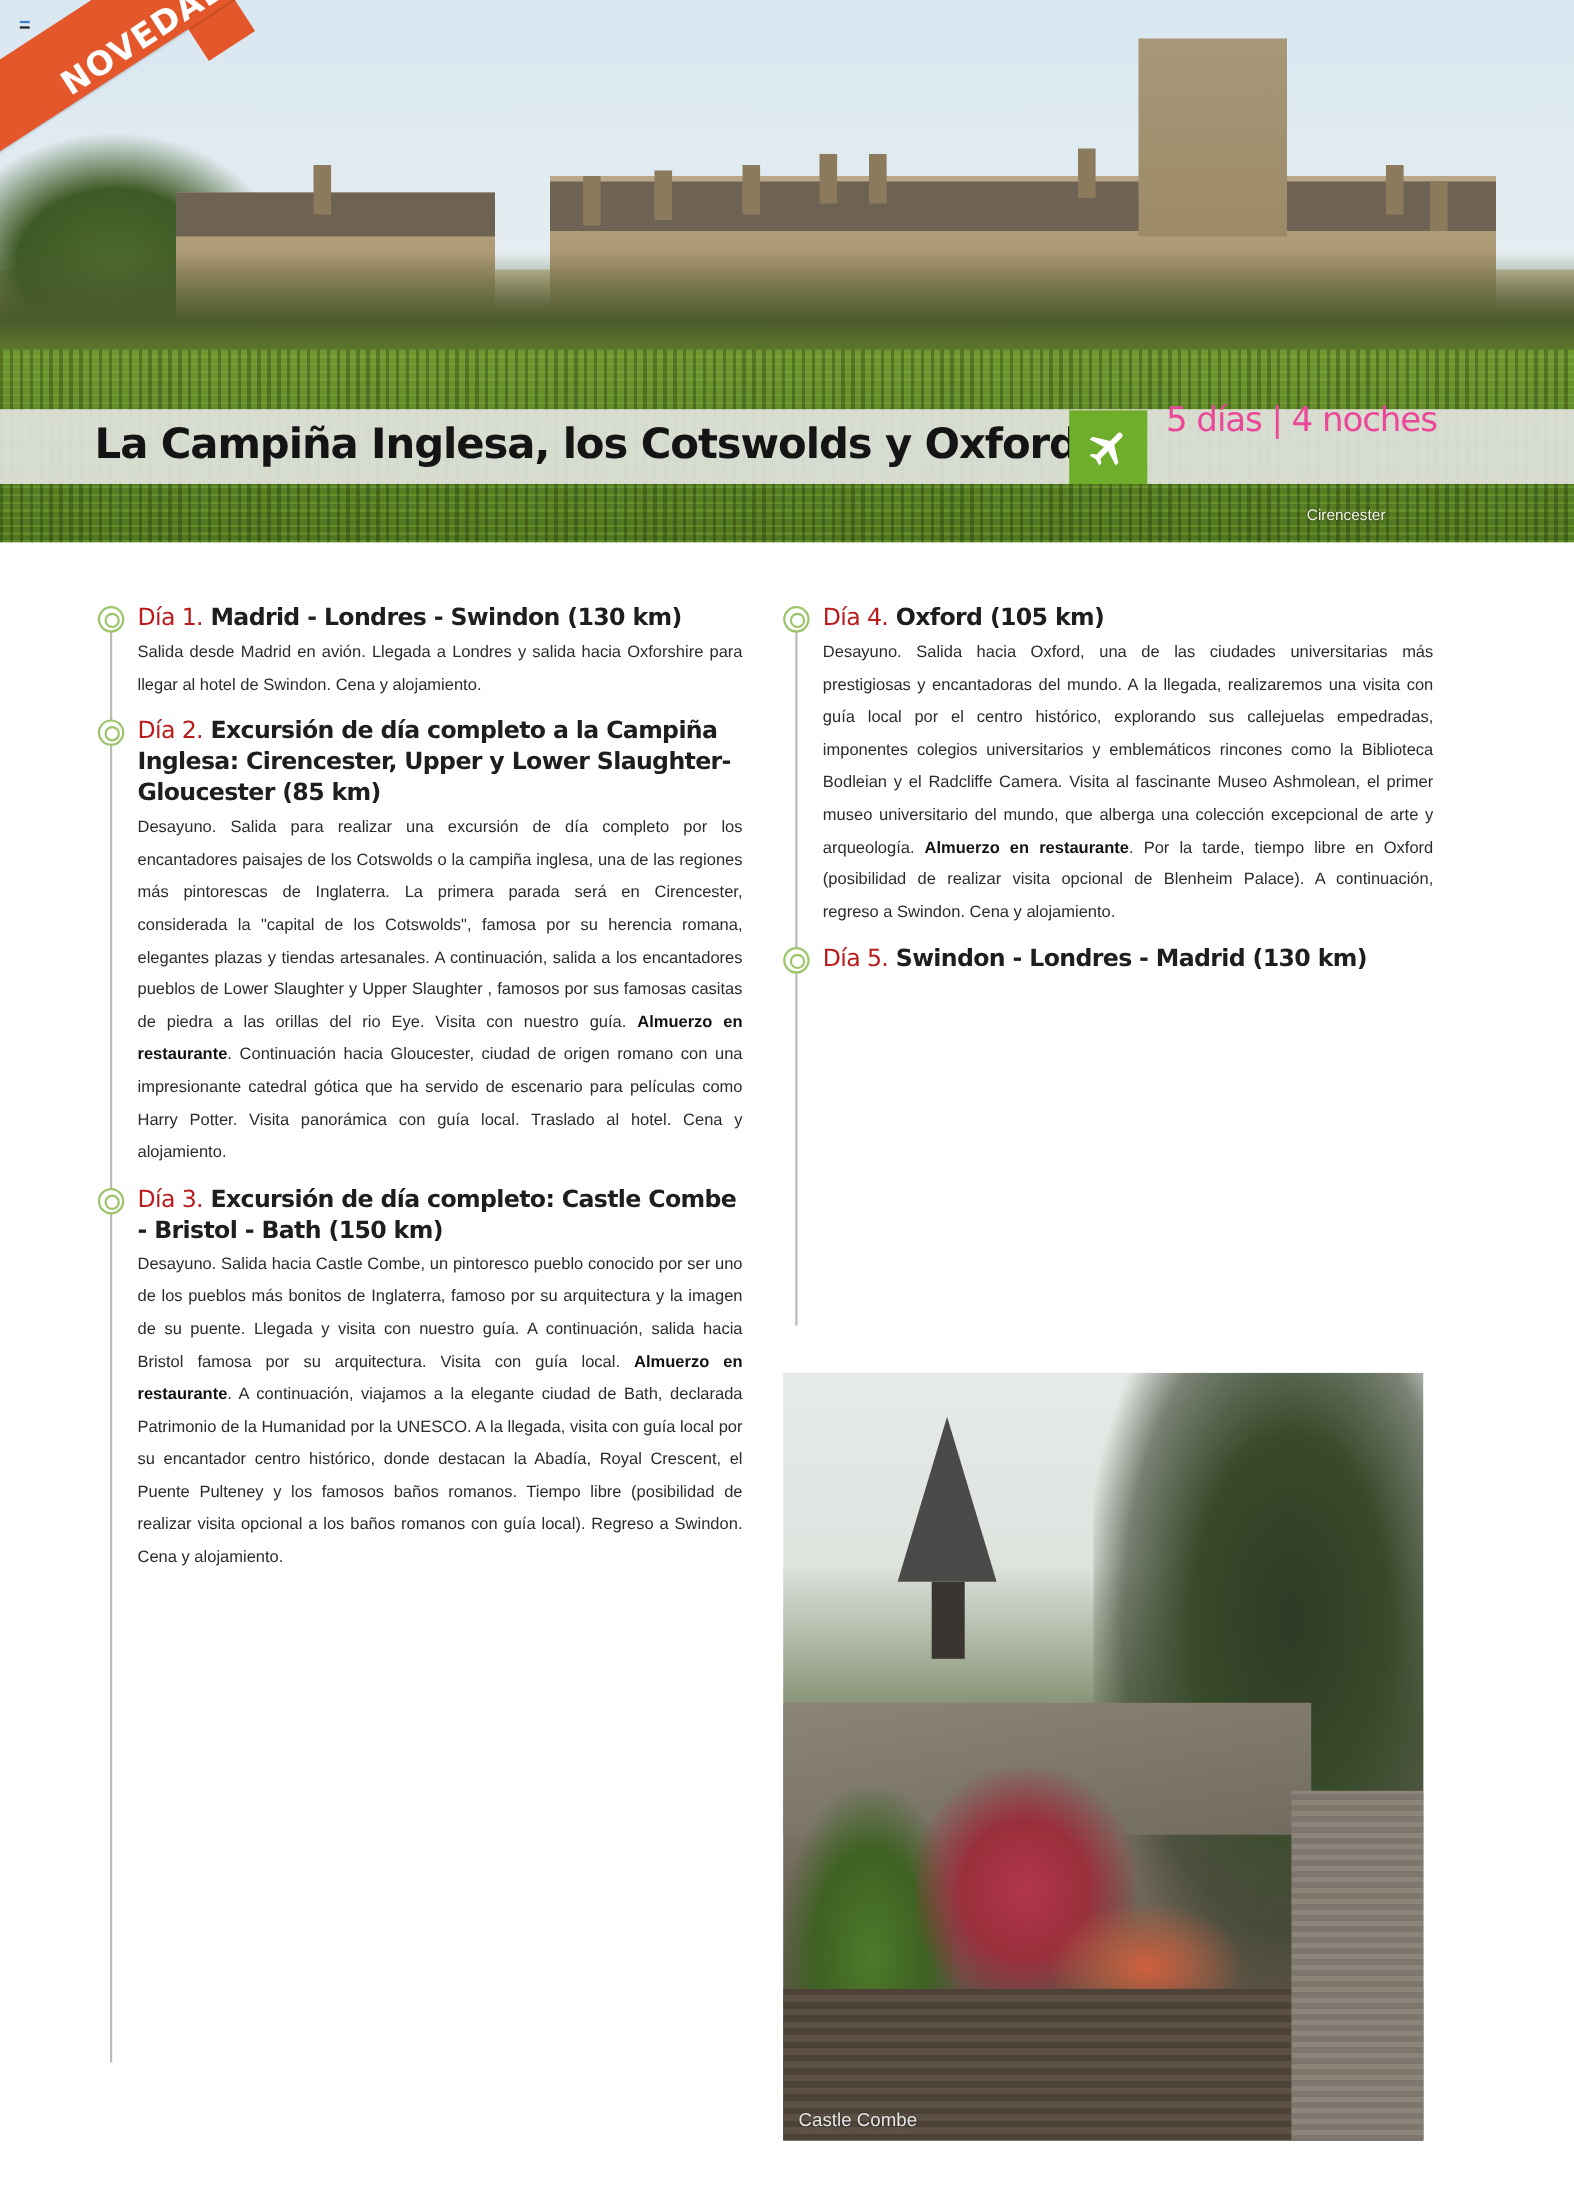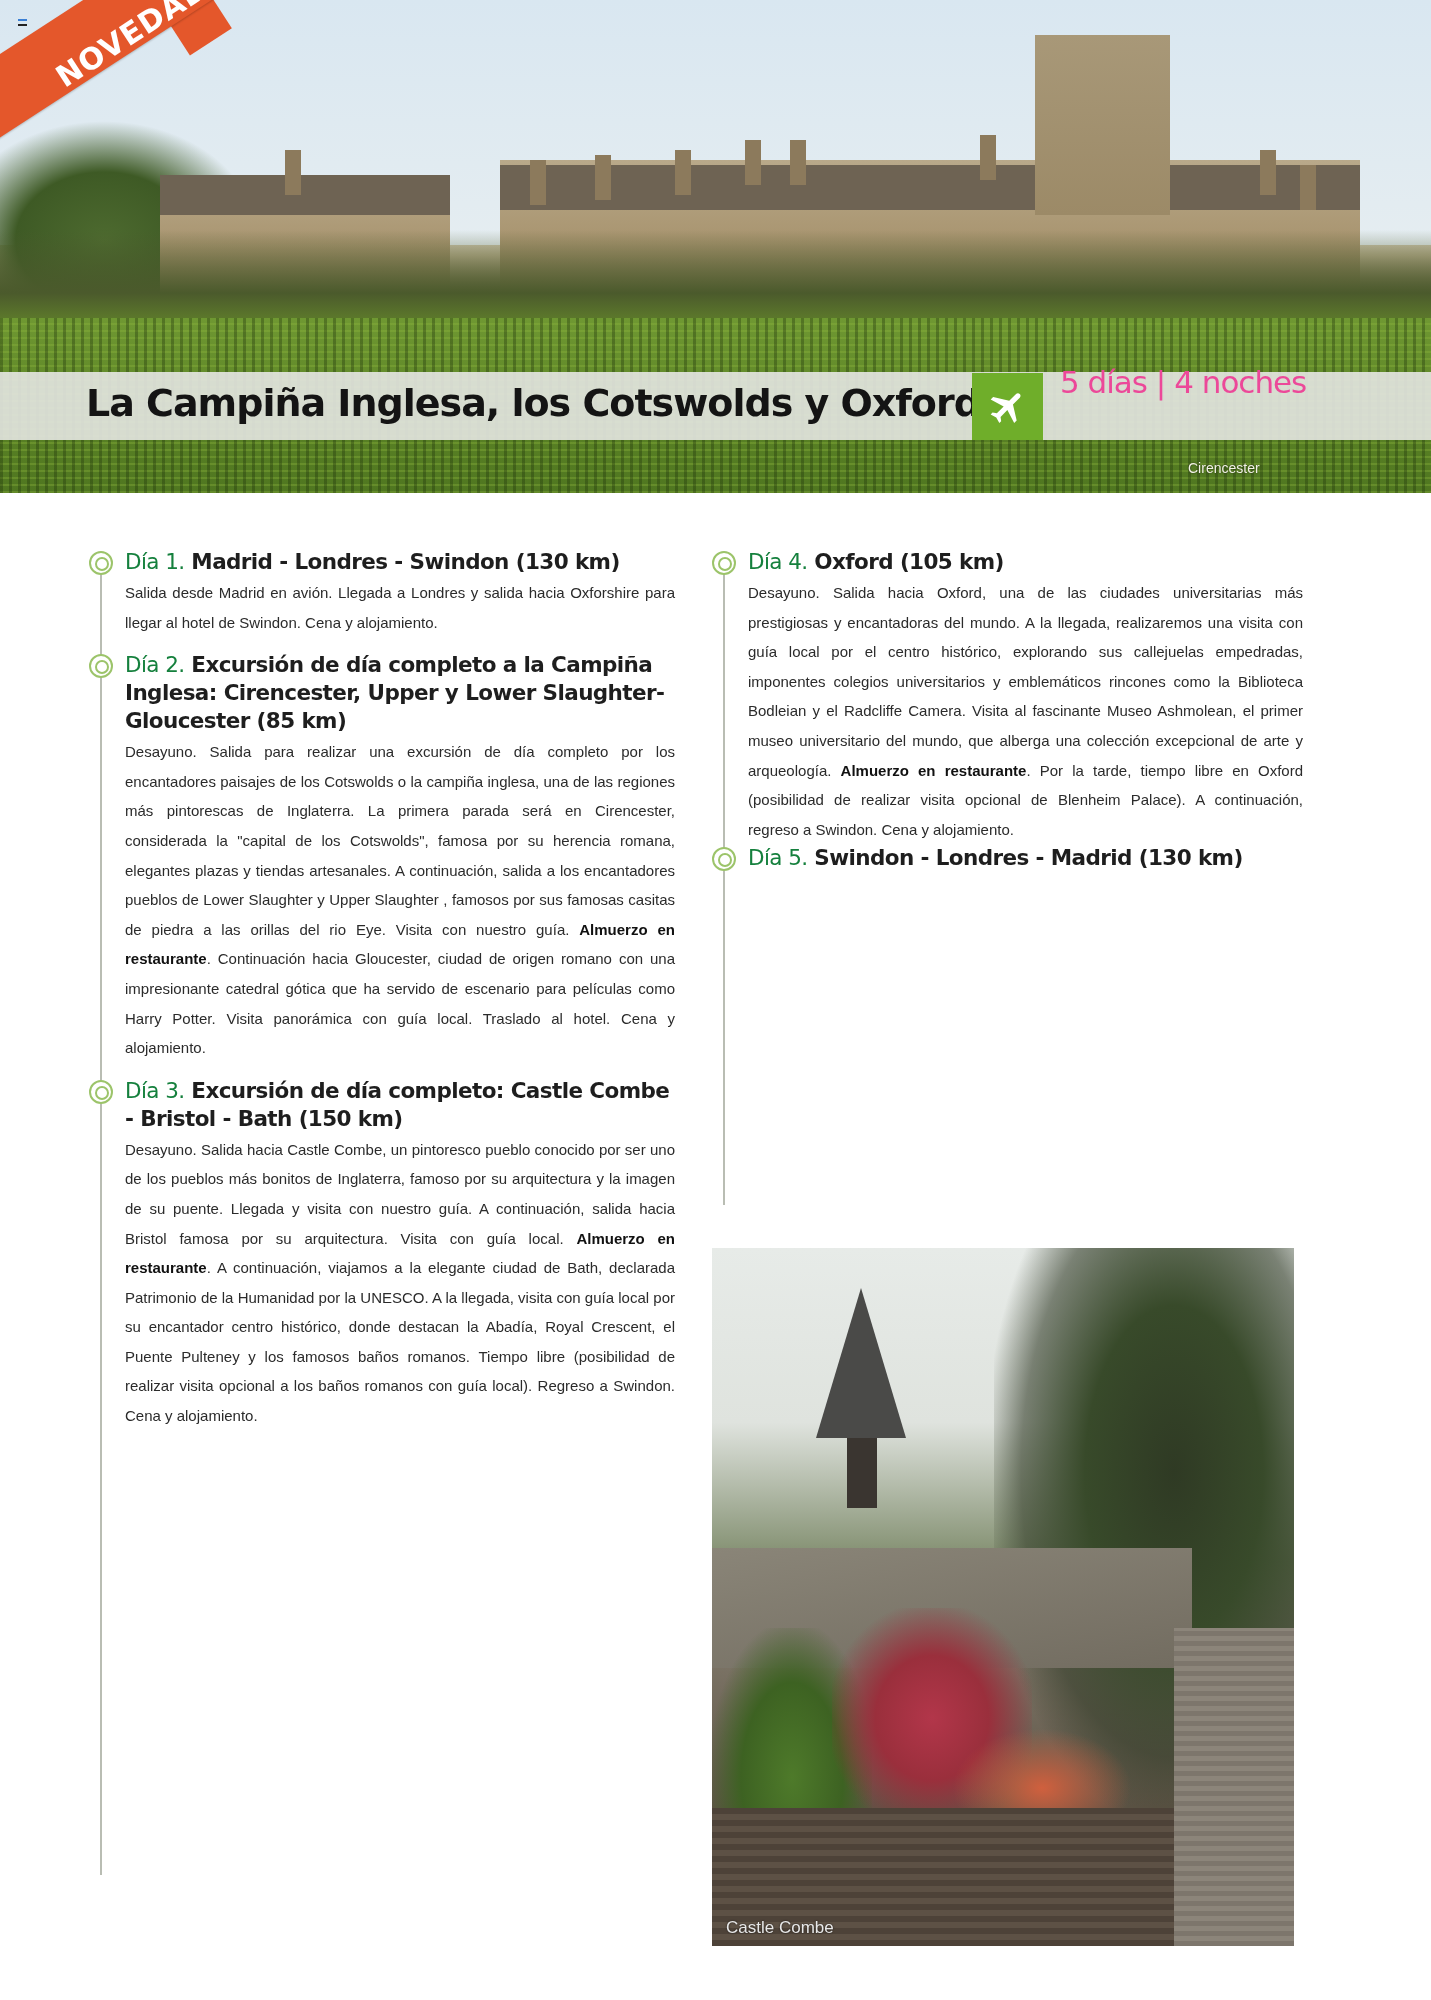--- a/index.html
+++ b/index.html
@@ -60,21 +60,21 @@
   .tl-left { left: 100px; top: 555px; height: 1320px; }
   .tl-right { left: 723px; top: 555px; height: 650px; }
 
   .day { position: relative; padding-left: 30px; }
   .day-icon { position: absolute; left: -6px; top: 3px; width: 24px; height: 24px; border-radius: 50%;
     border: 2px solid #9cc46a; background: #fff; }
   .day-icon::after { content: ""; position: absolute; left: 4px; top: 4px; width: 10px; height: 10px;
     border-radius: 50%; border: 2px solid #9cc46a; }
   .day-head { font-family: "DejaVu Sans", sans-serif; font-weight: bold; font-size: 21.5px; line-height: 28px;
     color: #1e1e1e; letter-spacing: -0.6px; }
-  .day-num { color: #15803d; font-weight: normal; }
+  .day-num { color: #b91c1c; font-weight: normal; }
   .day-body { font-family: "Liberation Sans", sans-serif; font-size: 15px; line-height: 29.6px; color: #2b2b2b;
     text-align: justify; margin-top: 2px; }
   .day-body b { font-weight: bold; color: #111; }
 
   .photo { position: absolute; left: 712px; top: 1248px; width: 582px; height: 698px; overflow: hidden;
     background: linear-gradient(180deg, #e7ebe8 0%, #dfe3de 25%, #7f8c6c 45%, #7a7264 60%, #5e5446 80%, #4a3f34 100%); }
   .ph-tree { position: absolute; right: 0; top: 0; width: 300px; height: 560px;
     background: radial-gradient(ellipse at 60% 40%, #2f3a24 0%, #384a2a 35%, rgba(50,60,40,0.6) 60%, rgba(0,0,0,0) 75%); }
   .ph-spire { position: absolute; left: 104px; top: 40px; width: 0; height: 0;
     border-left: 45px solid transparent; border-right: 45px solid transparent; border-bottom: 150px solid #4a4a48; }
@@ -164,21 +164,21 @@
     <span class="day-icon"></span>
     <div class="day-head">
       <span class="day-num">Día 3.</span>
       <span>Excursión de día completo: Castle Combe - Bristol - Bath (150 km)</span>
     </div>
     <p class="day-body"><span>Desayuno. Salida hacia Castle Combe, un pintoresco pueblo conocido por ser uno de los pueblos más bonitos de Inglaterra, famoso por su arquitectura y la imagen de su puente. Llegada y visita con nuestro guía. A continuación, salida hacia Bristol famosa por su arquitectura. Visita con guía local. </span><b>Almuerzo en restaurante</b><span>. A continuación, viajamos a la elegante ciudad de Bath, declarada Patrimonio de la Humanidad por la UNESCO. A la llegada, visita con guía local por su encantador centro histórico, donde destacan la Abadía, Royal Crescent, el Puente Pulteney y los famosos baños romanos. Tiempo libre (posibilidad de realizar visita opcional a los baños romanos con guía local).  Regreso a Swindon.  Cena y alojamiento.</span></p>
   </div>
 </div>
 
 <div class="col right">
-  <div class="day" style="">
+  <div class="day" style="margin-bottom:14px;">
     <span class="day-icon"></span>
     <div class="day-head">
       <span class="day-num">Día 4.</span>
       <span>Oxford (105 km)</span>
     </div>
     <p class="day-body"><span>Desayuno. Salida hacia Oxford, una de las ciudades universitarias más prestigiosas y encantadoras del mundo. A la llegada, realizaremos una visita con guía local por el centro histórico, explorando sus callejuelas empedradas, imponentes colegios universitarios y emblemáticos rincones como la Biblioteca Bodleian y el Radcliffe Camera. Visita al fascinante Museo Ashmolean, el primer museo universitario del mundo, que alberga una colección excepcional de arte y arqueología. </span><b>Almuerzo en restaurante</b><span>. Por la tarde, tiempo libre en Oxford (posibilidad de realizar visita opcional de Blenheim Palace). A continuación, regreso a Swindon. Cena y alojamiento.</span></p>
   </div>
 
   <div class="day">
     <span class="day-icon"></span>

